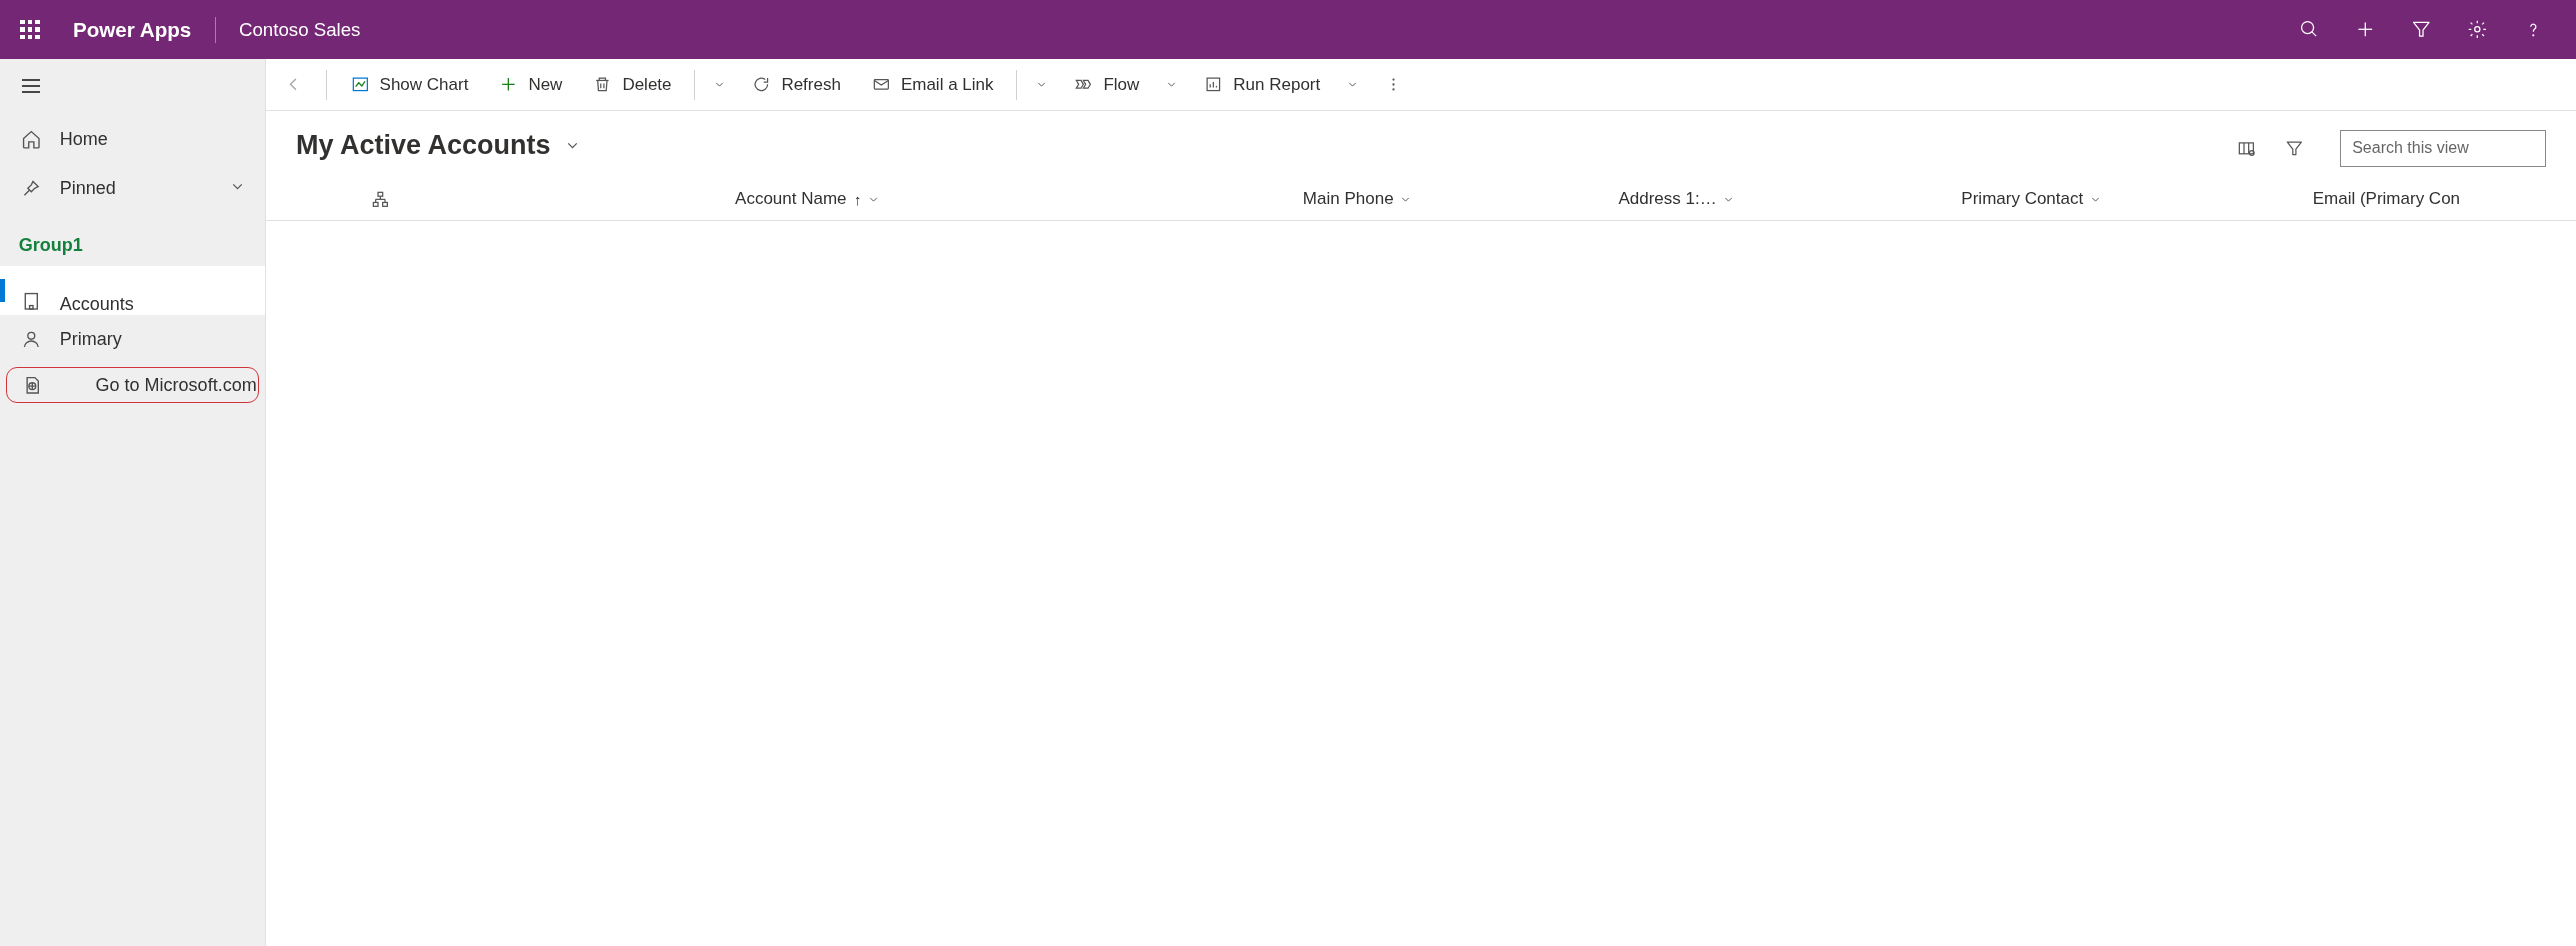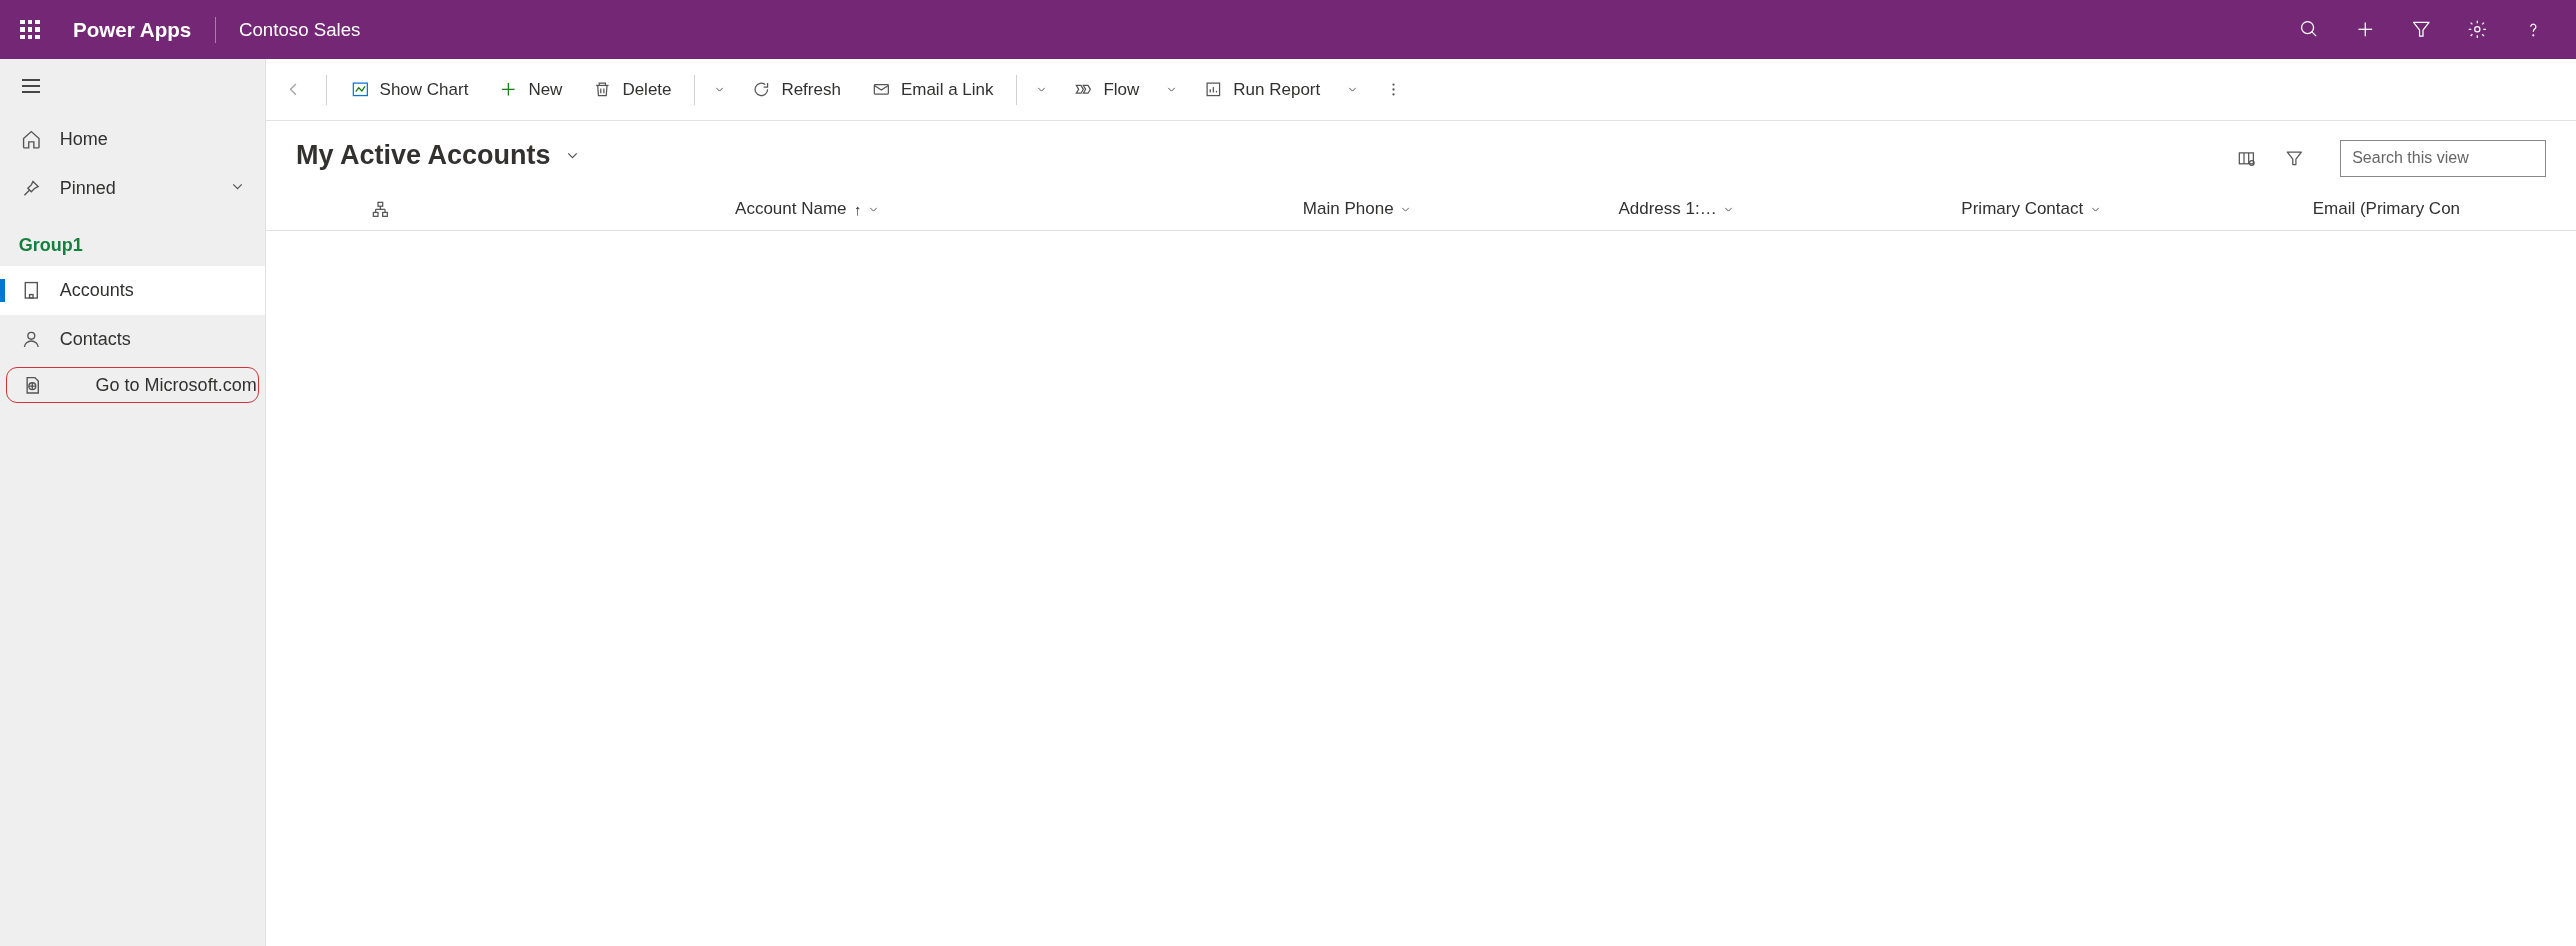--- a/index.html
+++ b/index.html
@@ -18,34 +18,34 @@
     .header-icon svg { width: 20.6px; height: 20.6px; stroke: #fff; fill: none; stroke-width: 1.5; }
     
     
     .layout { display: flex; height: calc(100vh - 59px); min-height: 477px; }
     
     
     .sidebar { width: 266px; background: #efefef; border-right: 0.9px solid #e1e1e1; display: flex; flex-direction: column; }
     .hamburger-row { height: 56px; display: flex; align-items: center; padding-left: 18.7px; }
     .hamburger svg { width: 24px; height: 24px; stroke: #333; stroke-width: 1.8; }
     .nav-item { height: 49px; display: flex; align-items: center; padding-left: 18.7px; cursor: pointer; font-size: 18px; color: #323130; position: relative; }
-    .nav-item.active { background: #fff; }
+    .nav-item.active { background: #fff; align-items: flex-end; }
     .nav-item.active::before { content: ""; position: absolute; left: 0; top: 13px; bottom: 13px; width: 4.7px; background: #0078d4; }
     .nav-item.hl { border: 1.9px solid #d13438; border-radius: 11px; margin: 3.7px 5.6px; padding-left: 13px; height: 36px; gap: 35px; }
     .nav-icon { width: 26px; height: 26px; margin-right: 15px; display: flex; align-items: center; justify-content: center; }
     .nav-icon svg { width: 20.6px; height: 20.6px; stroke: #555; fill: none; stroke-width: 1.6; }
     .nav-chevron { margin-left: auto; margin-right: 18.7px; }
     .nav-chevron svg { width: 17px; height: 17px; stroke: #555; fill: none; stroke-width: 1.8; }
     .group-label { padding: 22.4px 18.7px 9.4px; font-size: 18px; font-weight: 600; color: #15803d; }
     
     
     .main { flex: 1; display: flex; flex-direction: column; background: #fff; }
     
     
-    .cmdbar { height: 62px; border-bottom: 0.9px solid #e1e1e1; display: flex; align-items: center; padding: 0 11.2px; }
+    .cmdbar { height: 52px; border-bottom: 0.9px solid #e1e1e1; display: flex; align-items: center; padding: 0 11.2px; }
     .cmd-back { width: 34px; height: 34px; display: flex; align-items: center; justify-content: center; color: #a6a6a6; margin-right: 7.5px; }
     .cmd-back svg { width: 18.7px; height: 18.7px; stroke: #a6a6a6; fill: none; stroke-width: 1.8; }
     .cmd-divider { width: 0.9px; height: 30px; background: #d0d0d0; margin: 0 7.5px; }
     .cmd-item { display: flex; align-items: center; padding: 0 15px; height: 37px; cursor: pointer; font-size: 17px; color: #323130; }
     .cmd-icon { width: 20.6px; height: 20.6px; margin-right: 9.4px; display: flex; align-items: center; justify-content: center; }
     .cmd-icon svg { width: 18.7px; height: 18.7px; fill: none; stroke-width: 1.6; }
     .cmd-split { width: 34px; height: 37px; display: flex; align-items: center; justify-content: center; cursor: pointer; }
     .cmd-split svg { width: 13px; height: 13px; stroke: #555; fill: none; stroke-width: 1.8; }
     .cmd-more { margin-left: 7.5px; width: 34px; height: 37px; display: flex; align-items: center; justify-content: center; cursor: pointer; }
     
@@ -164,21 +164,21 @@
         </span>
       <span>Accounts</span>
     </div>
     <div class="nav-item">
       <span class="nav-icon">
           <svg viewBox="0 0 24 24">
             <circle cx="12" cy="8" r="4"></circle>
             <path d="M4 21c0-4 4-7 8-7s8 3 8 7"></path>
           </svg>
         </span>
-      <span>Contacts</span>
+      <span>Primary</span>
     </div>
     <div class="nav-item hl">
       <span class="nav-icon">
           <svg viewBox="0 0 24 24">
             <path d="M6 3h9l4 4v14H6z"></path>
             <circle cx="12" cy="13" r="4"></circle>
             <path d="M8 13h8M12 9v8"></path>
           </svg>
         </span>
       <span>Go to Microsoft.com</span>

